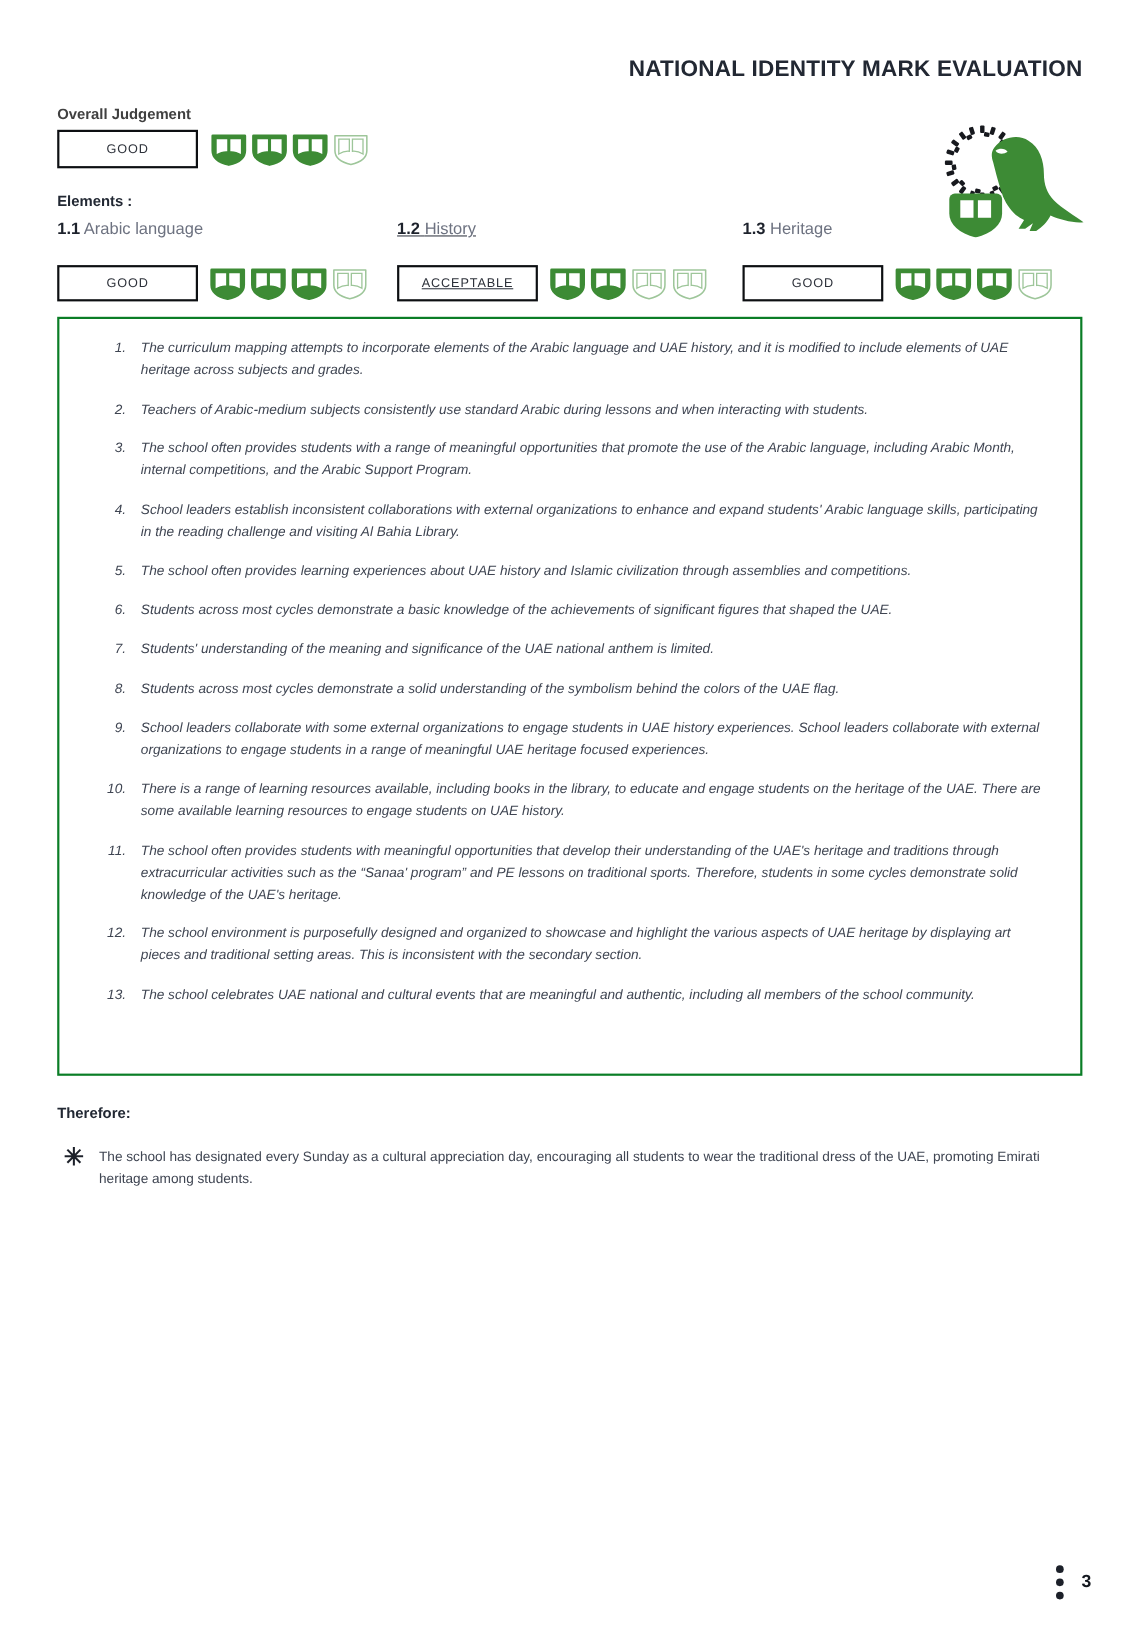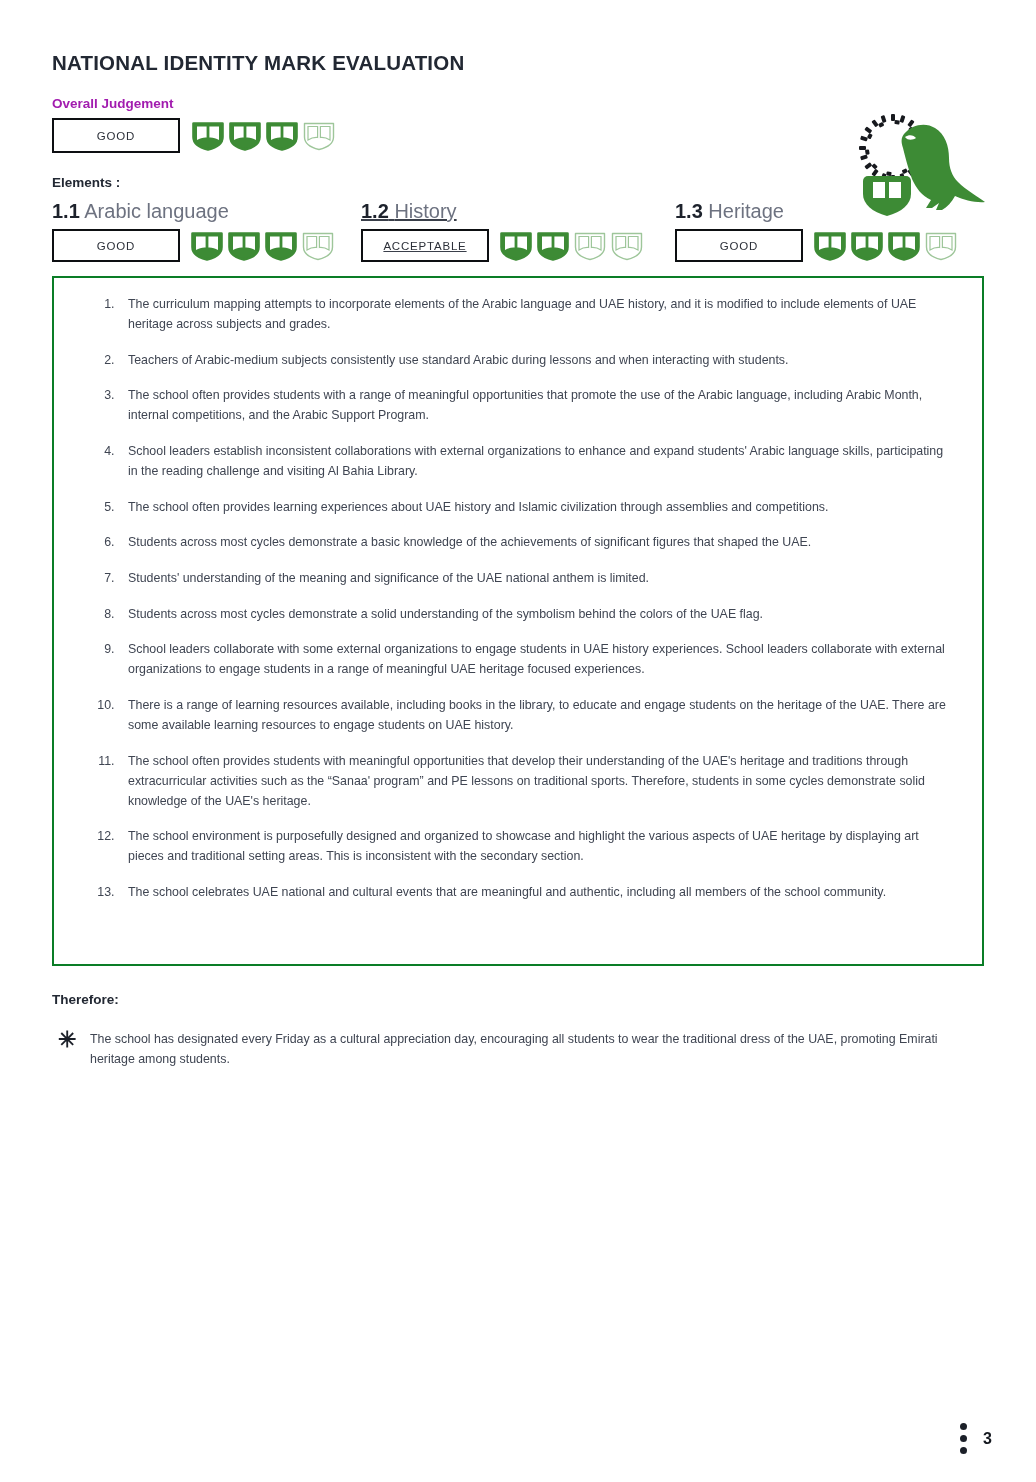--- a/index.html
+++ b/index.html
@@ -14,42 +14,42 @@
     color: #3a3f4a;
     overflow: hidden;
   }
   .page {
     position: absolute;
     inset: 0;
     padding: 48px 52px 0 52px;
   }
 
   
-  .title-block { margin: 0; }
+  .title-block { margin: 0; text-align: right; }
   .doc-title {
     font-size: 20.5px;
     font-weight: bold;
     letter-spacing: .2px;
     color: #222833;
     line-height: 1.42;
     margin: 0;
   }
   .doc-subtitle {
     font-size: 20.5px;
     font-weight: bold;
     letter-spacing: .2px;
     color: #222833;
     line-height: 1.42;
     margin: 0;
   }
 
   .section-label {
     font-size: 13.5px;
     font-weight: bold;
-    color: #a21caf;
+    color: #404040;
     margin-top: 19px;
     margin-bottom: 7px;
   }
 
   
   .judge-row {
     display: flex;
     align-items: center;
     gap: 11px;
   }
@@ -91,23 +91,23 @@
     margin-top: 22px;
     margin-bottom: 10px;
   }
   .elements-grid {
     display: flex;
     align-items: flex-start;
   }
   .el-col { width: 310px; }
   .el-col.wide { width: 315px; text-decoration: underline; }
   .el-head {
-    font-size: 20px;
+    font-size: 15px;
     color: #6d7280;
-    margin-bottom: 6px;
+    margin-bottom: 24px;
     white-space: nowrap;
   }
   .el-head b { color: #1d222c; font-weight: bold; }
   .el-row { display: flex; align-items: center; gap: 10px; }
   .el-box {
     width: 128px;
     height: 33px;
     border: 2.5px solid #0d0f12;
     background: #fff;
     display: flex;
@@ -118,20 +118,21 @@
     color: #2c3039;
     flex: none;
   }
 
   
   .findings {
     margin-top: 14px;
     border: 2.5px solid #0a7d26;
     padding: 16px 18px 20px 18px;
     min-height: 690px;
+    font-style: italic;
   }
   ol.findings-list {
     margin: 0;
     padding: 0 14px 0 46px;
     list-style: decimal;
   }
   ol.findings-list > li {
     font-size: 12.4px;
     line-height: 1.62;
     color: #3f4552;
@@ -446,21 +447,21 @@
         <li>The school often provides students with meaningful opportunities that develop their understanding of the UAE's heritage and traditions through extracurricular activities such as the “Sanaa' program” and PE lessons on traditional sports. Therefore, students in some cycles demonstrate solid knowledge of the UAE's heritage.</li>
         <li>The school environment is purposefully designed and organized to showcase and highlight the various aspects of UAE heritage by displaying art pieces and traditional setting areas. This is inconsistent with the secondary section.</li>
         <li>The school celebrates UAE national and cultural events that are meaningful and authentic, including all members of the school community.</li>
       </ol>
   </div>
 
   <div class="noteworthy-label">Therefore:</div>
   <div id="noteworthy-list">
       <div class="note-item">
         <div class="note-star">✳</div>
-        <div class="note-text">The school has designated every Friday as a cultural appreciation day, encouraging all students to wear the traditional dress of the UAE, promoting Emirati heritage among students.</div>
+        <div class="note-text">The school has designated every Sunday as a cultural appreciation day, encouraging all students to wear the traditional dress of the UAE, promoting Emirati heritage among students.</div>
       </div>
     </div>
 
   <div class="footer">
     <div class="dots">
       <span></span>
         <span></span>
         <span></span>
     </div>
     <div class="page-num">3</div>

